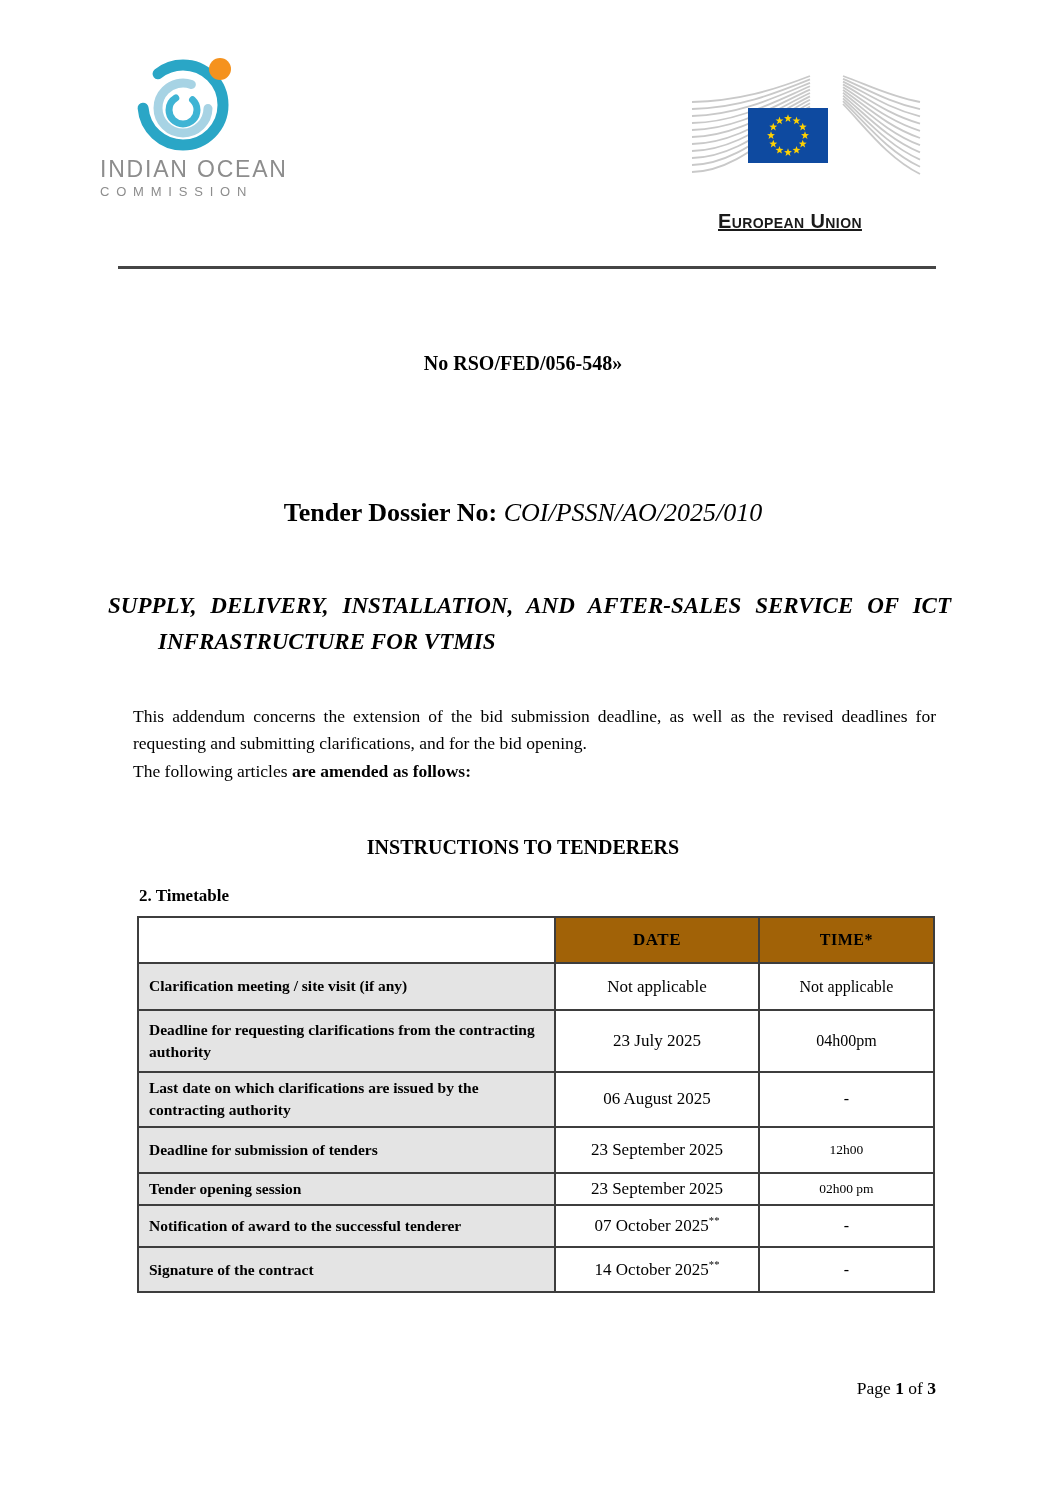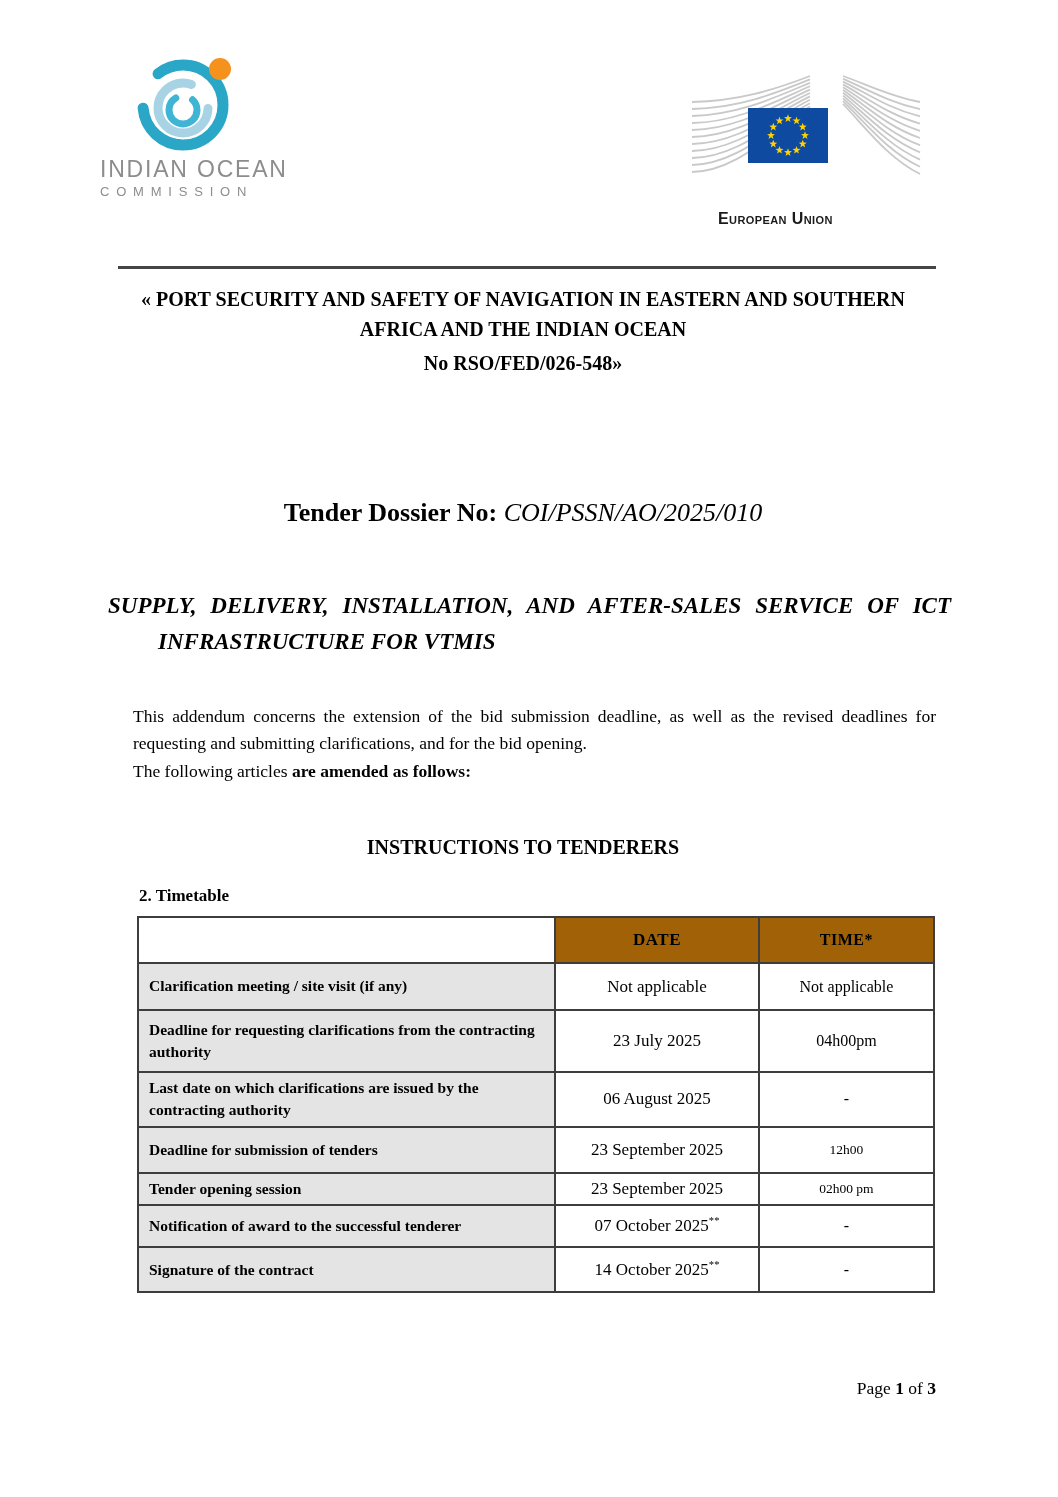--- a/index.html
+++ b/index.html
@@ -23,24 +23,25 @@
     margin-top:6px;
   }
   .ioc-name .l1 { font-size:23px; letter-spacing:1.8px; line-height:1.05; }
   .ioc-name .l2 { font-size:13px; letter-spacing:6.8px; margin-top:3px; }
 
   .eu-logo { position:absolute; left:688px; top:68px; width:248px; }
   .eu-caption {
     font-family:"Liberation Sans", sans-serif;
     font-variant:small-caps;
     font-weight:700;
-    font-size:16px;
+    font-size:20px;
     letter-spacing:0.4px;
     margin:6px 0 0 30px;
     color:#1a1a1a;
+    text-decoration:underline;
   }
 
   
   .top-rule { position:absolute; left:118px; top:266px; width:818px; height:3px; background:#454545; }
 
   .project-title {
     position:absolute; left:110px; top:284px; width:826px;
     text-align:center; font-weight:700; font-size:20px; line-height:1.5;
   }
   .project-ref {
@@ -181,22 +182,21 @@
           <polygon points="83.00,63.30 84.00,66.12 86.99,66.20 84.62,68.03 85.47,70.90 83.00,69.20 80.53,70.90 81.38,68.03 79.01,66.20 82.00,66.12" fill="#FFD100"></polygon>
           <polygon points="85.28,54.80 86.28,57.62 89.27,57.70 86.89,59.53 87.75,62.40 85.28,60.70 82.81,62.40 83.66,59.53 81.28,57.70 84.28,57.62" fill="#FFD100"></polygon>
           <polygon points="91.50,48.58 92.50,51.40 95.49,51.48 93.12,53.30 93.97,56.18 91.50,54.48 89.03,56.18 89.88,53.30 87.51,51.48 90.50,51.40" fill="#FFD100"></polygon>
         </g>
     </svg>
     <div class="eu-caption">European Union</div>
   </div>
 
   <div class="top-rule"></div>
 
-  <div class="project-title">« PORT SECURITY AND SAFETY OF NAVIGATION IN EASTERN AND SOUTHERN AFRICA AND THE INDIAN OCEAN</div>
-  <div class="project-ref">No RSO/FED/026-548»</div>
+  <div class="project-ref">No RSO/FED/056-548»</div>
   <div class="tender-line">
     <span class="lbl">Tender Dossier No: </span><span class="val">COI/PSSN/AO/2025/010</span>
   </div>
   <div class="subject-title">SUPPLY, DELIVERY, INSTALLATION, AND AFTER-SALES SERVICE OF ICT INFRASTRUCTURE FOR VTMIS</div>
 
   <p class="para1">This addendum concerns the extension of the bid submission deadline, as well as the revised deadlines for requesting and submitting clarifications, and for the bid opening.</p>
   <p class="para2">
     <span>The following articles </span><span class="bold">are amended as follows:</span>
   </p>
 

